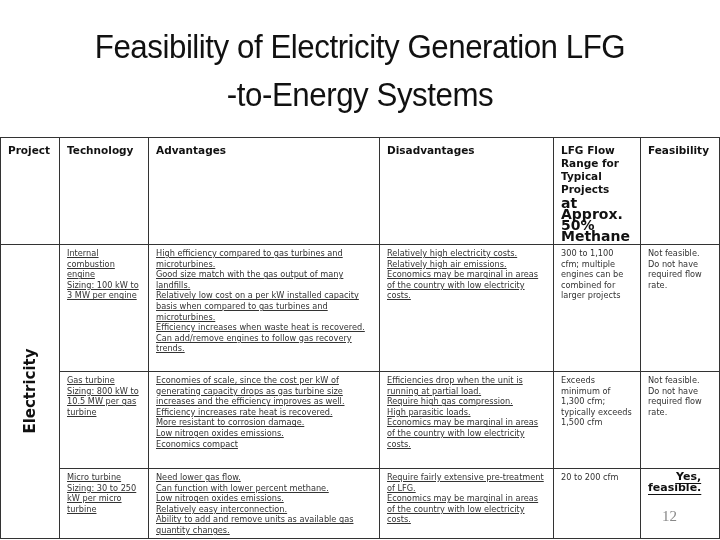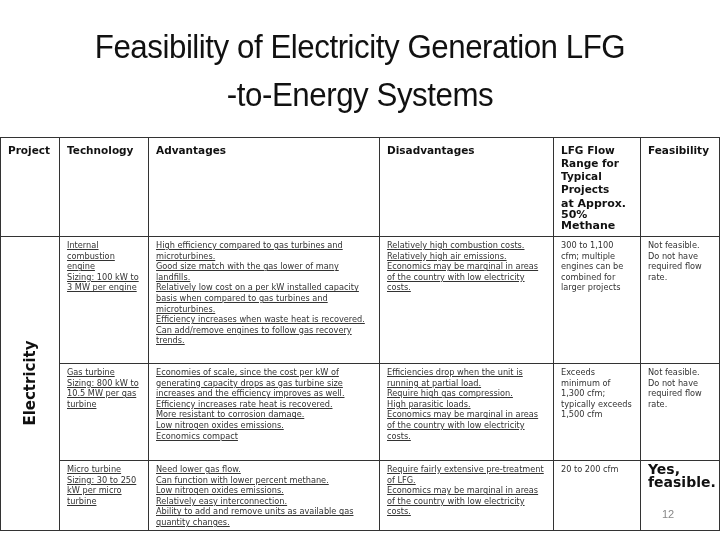--- a/index.html
+++ b/index.html
@@ -27,41 +27,41 @@
       vertical-align: top; text-align: left;
       padding: 3px 7px 2px 7px;
       font-size: 8.2px; line-height: 10.6px; color: #333;
       font-weight: normal;
       overflow: hidden;
     }
     table.grid th {
       font-weight: bold; font-size: 10.5px; line-height: 13px; color: #111;
       padding-top: 6px;
     }
-    th .sub { display: block; font-size: 11px; line-height: 11px; margin-top: 2px; }
+    th .sub { display: block; font-size: 14px; line-height: 11px; margin-top: 2px; }
     tr.head { height: 99px; }
     tr.r1 { height: 127px; }
     tr.r2 { height: 97px; }
     tr.r3 { height: 63px; }
     td.project {
       position: relative; padding: 0;
     }
     .vlabel {
       position: absolute; left: 50%; top: 50%;
       transform: translate(-50%, -50%) rotate(-90deg);
       font-weight: bold; font-size: 15px; color: #111;
       white-space: nowrap;
     }
     .line { display: block; text-decoration: underline; }
     .red { color: #d9344e; }
-    .yes { font-weight: bold; color: #111; font-size: 14px; text-underline-offset: 3px; }
+    .yes { font-weight: bold; color: #111; font-size: 11px; text-decoration: underline; text-underline-offset: 3px; margin-left: 28px; }
     .pagenum {
       position: absolute; left: 662px; top: 508px;
-      font-family: Liberation Sans, sans-serif;
-      font-size: 11px; color: #888;
+      font-family: Liberation Serif, serif;
+      font-size: 15px; color: #888;
     }
   </style>
 </head>
 <body>
 
 <div class="title">
   <span>Feasibility of Electricity Generation LFG</span>
   <span>-to-Energy Systems</span>
 </div>
 
@@ -90,27 +90,27 @@
   <tr class="r1">
     <td class="project" rowspan="3">
       <div class="vlabel">Electricity</div>
     </td>
     <td>
       <span class="line">Internal combustion engine</span>
       <span class="line">Sizing: 100 kW to 3 MW per engine</span>
     </td>
     <td>
       <span class="line">High efficiency compared to gas turbines and microturbines.</span>
-      <span class="line">Good size match with the gas lower of many landfills.</span>
+      <span class="line">Good size match with the gas output of many landfills.</span>
       <span class="line">Relatively low cost on a per kW installed capacity basis when compared to gas turbines and microturbines.</span>
       <span class="line">Efficiency increases when waste heat is recovered.</span>
       <span class="line">Can add/remove engines to follow gas recovery trends.</span>
     </td>
     <td>
-      <span class="line">Relatively high combustion costs.</span>
+      <span class="line">Relatively high electricity costs.</span>
       <span class="line">Relatively high air emissions.</span>
       <span class="line">Economics may be marginal in areas of the country with low electricity costs.</span>
     </td>
     <td>300 to 1,100 cfm; multiple engines can be combined for larger projects</td>
     <td class="red">Not feasible. Do not have required flow rate.</td>
   </tr>
 
   <tr class="r2">
     <td>
       <span class="line">Gas turbine</span>

